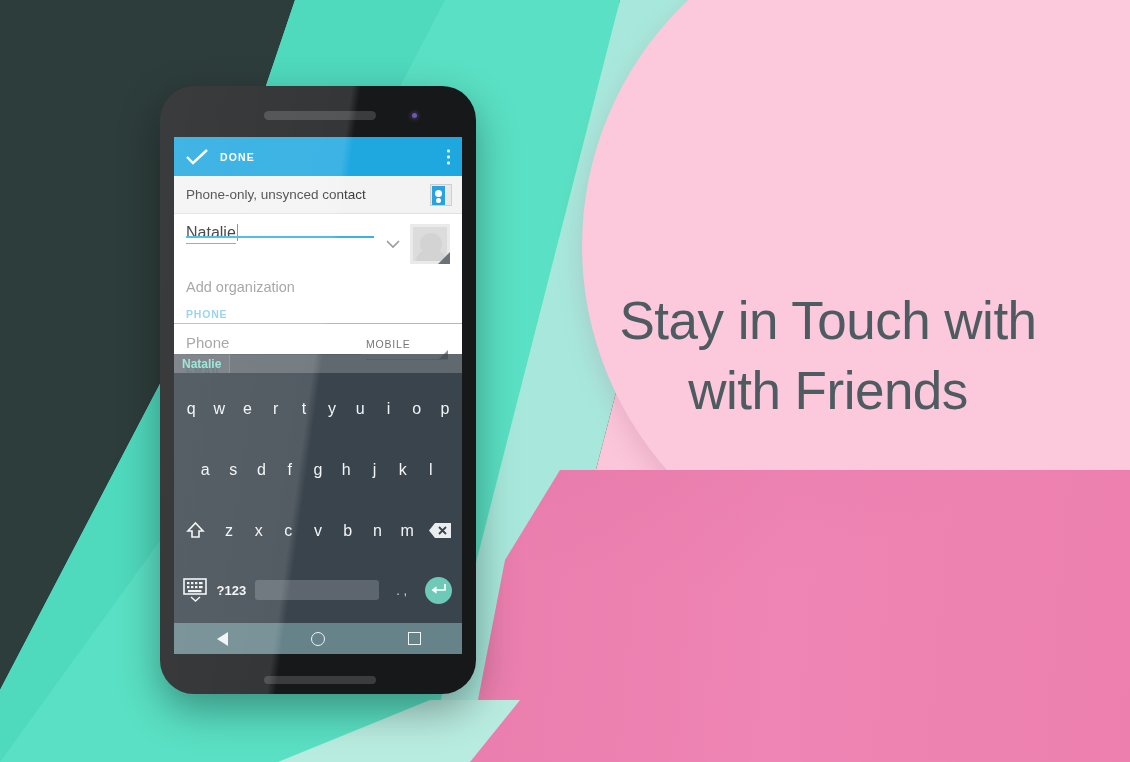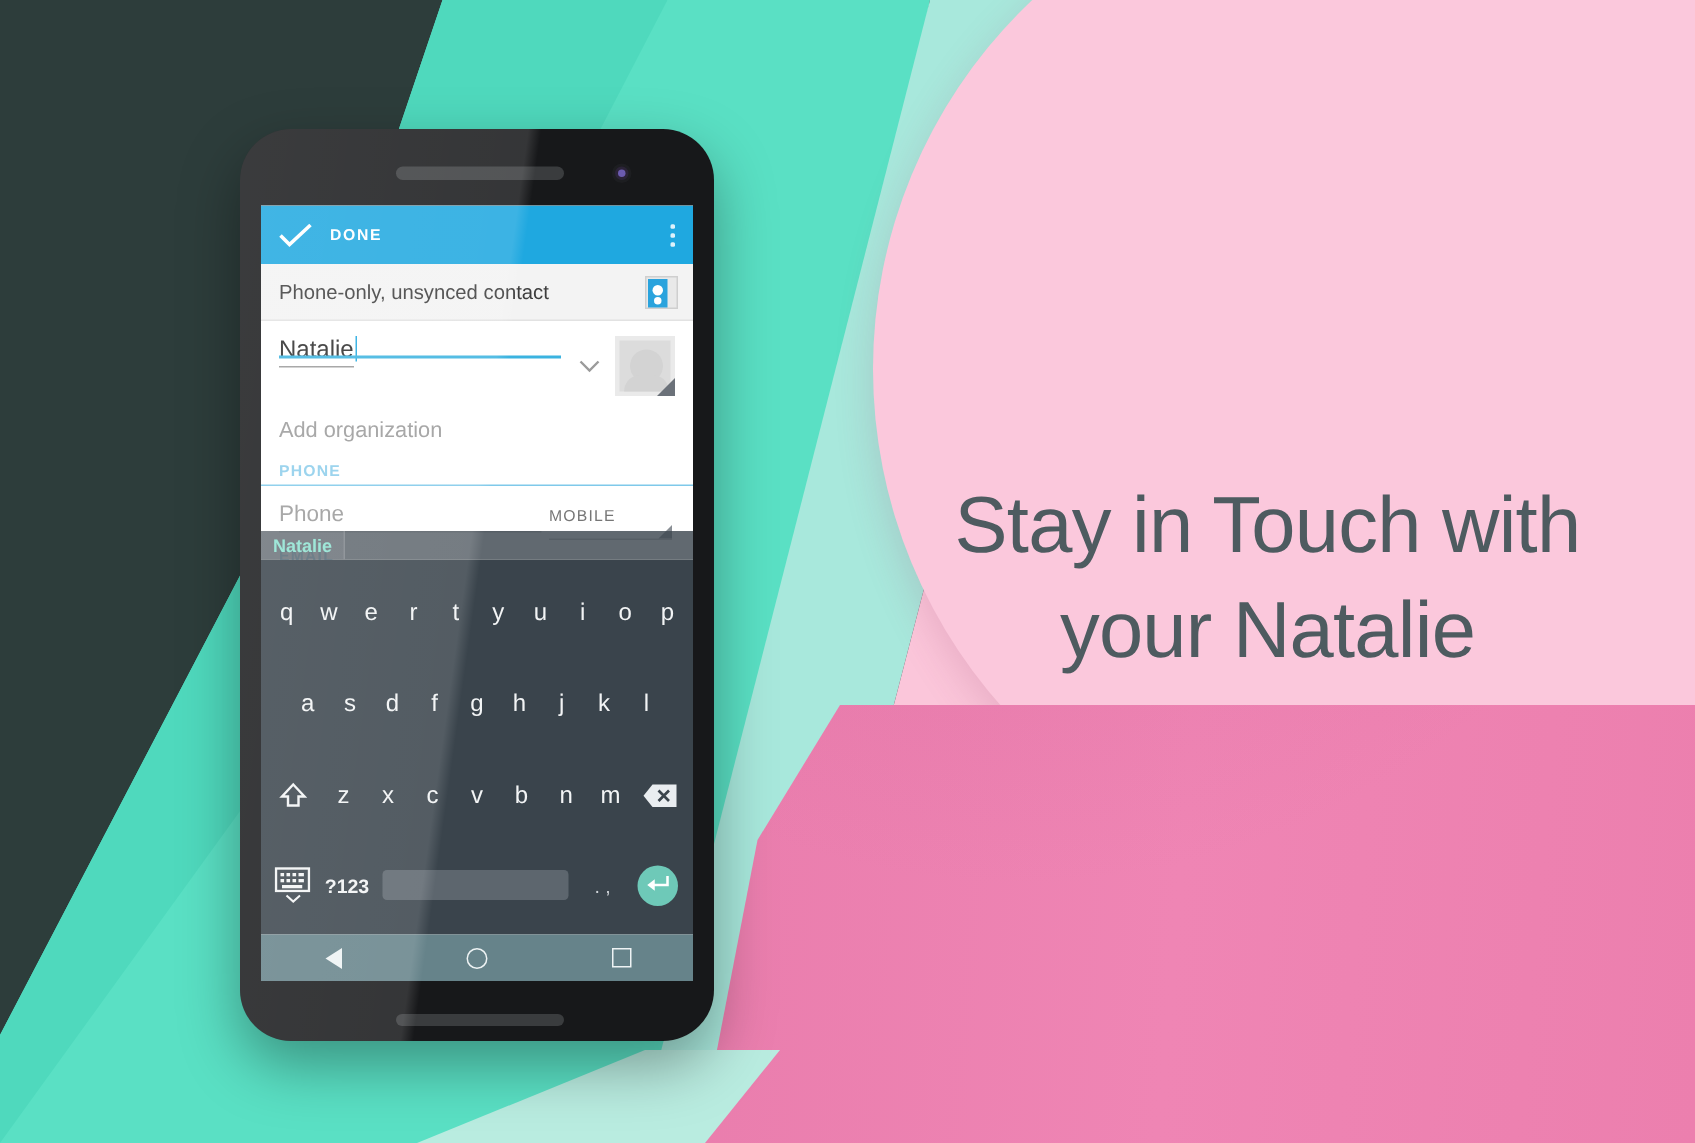--- a/index.html
+++ b/index.html
@@ -69,28 +69,27 @@
   }
   
   .bg-bottomsliver {
     position: absolute; left: 0; top: 0; width: 1130px; height: 762px;
     background: #b9ece0;
     clip-path: polygon(278px 762px, 430px 700px, 520px 700px, 470px 762px);
   }
 
   
   #headline {
-    position: absolute; left: 560px; top: 286px; width: 570px;
+    position: absolute; left: 543px; top: 286px; width: 570px;
     text-align: center;
     color: #4e5b60;
     font-size: 53px;
     line-height: 1.32;
     letter-spacing: -0.5px;
     font-weight: 400;
-    margin-top: 30px;
   }
 
   
   #phone {
     position: absolute; left: 160px; top: 86px;
     width: 316px; height: 608px;
     border-radius: 34px;
     background: #17181a;
     box-shadow: 0 16px 40px rgba(0,0,0,0.35);
   }
@@ -306,21 +305,21 @@
   <div class="bg-stick"></div>
   <div class="bg-stick-shade"></div>
   <div class="bg-circle"></div>
   <div class="bg-magenta"></div>
   <div class="bg-magenta-soft"></div>
   <div class="bg-bottomsliver"></div>
 </div>
 
 <div id="headline">
   <div>Stay in Touch with</div>
-  <div>your Natalie</div>
+  <div>with Friends</div>
 </div>
 
 <div id="phone">
   <div class="phone-speaker"></div>
   <div class="phone-cam"></div>
   <div class="phone-bottom-bar"></div>
 
   <div id="screen">
 
     <div class="appbar">

